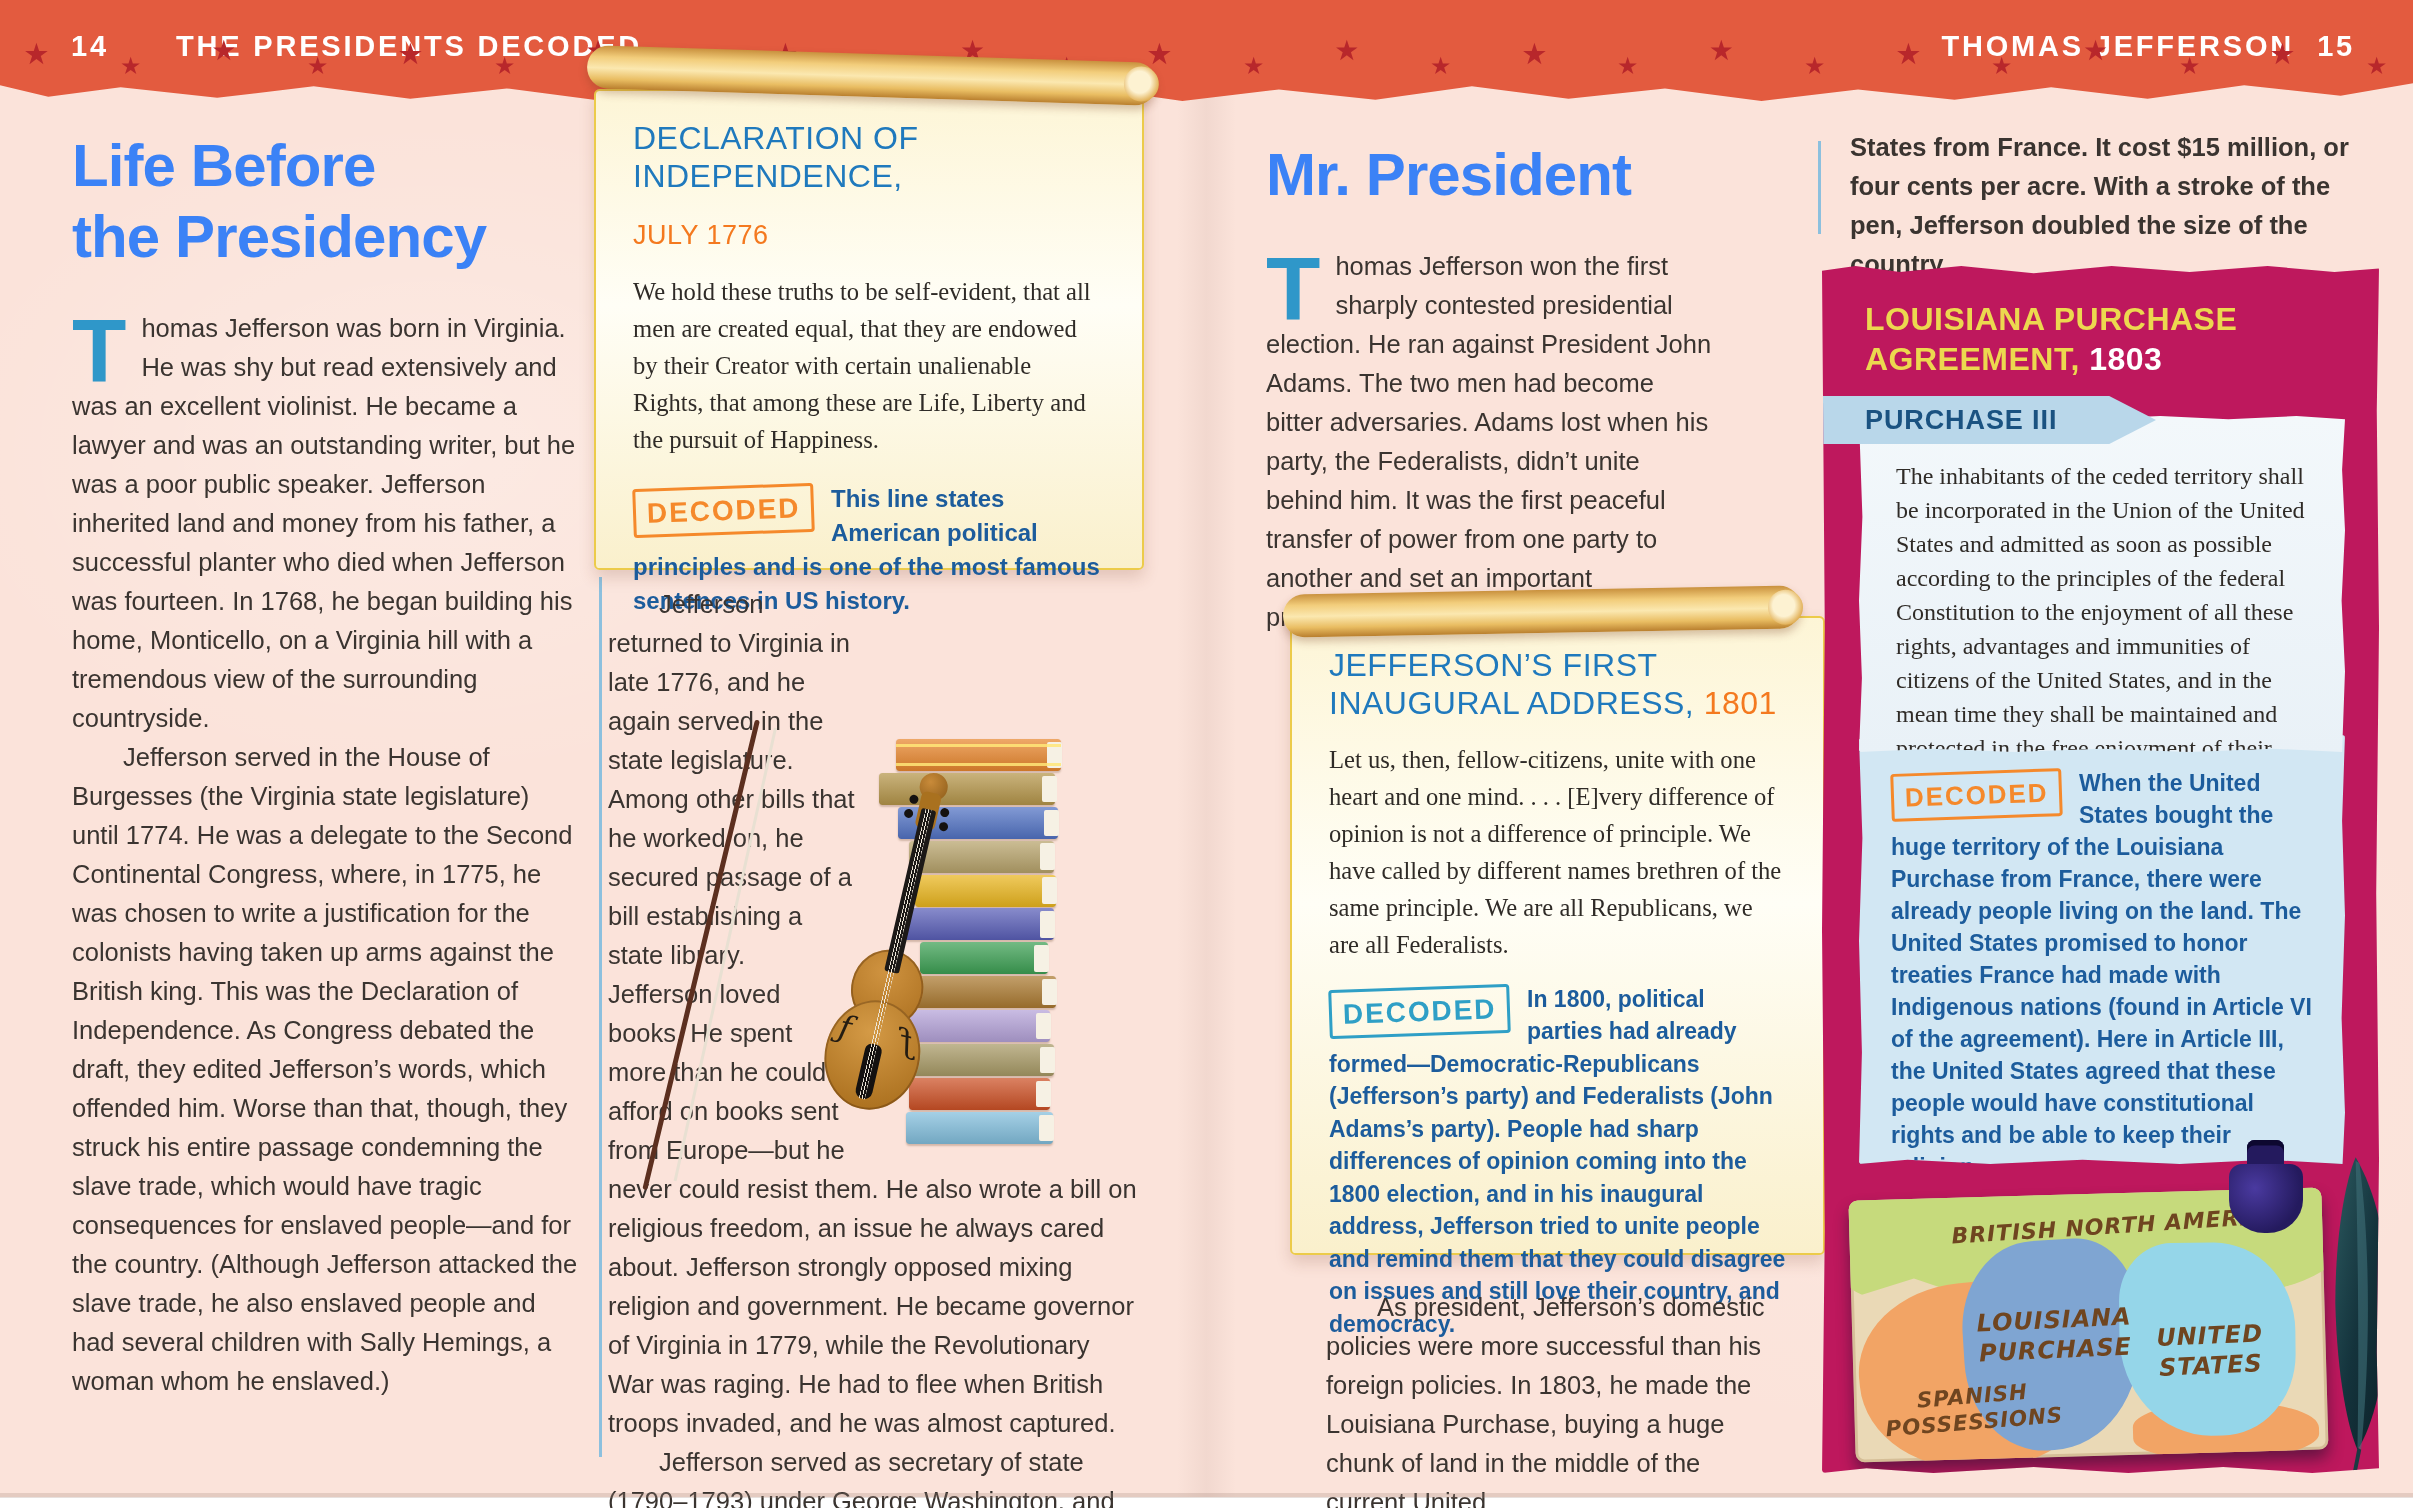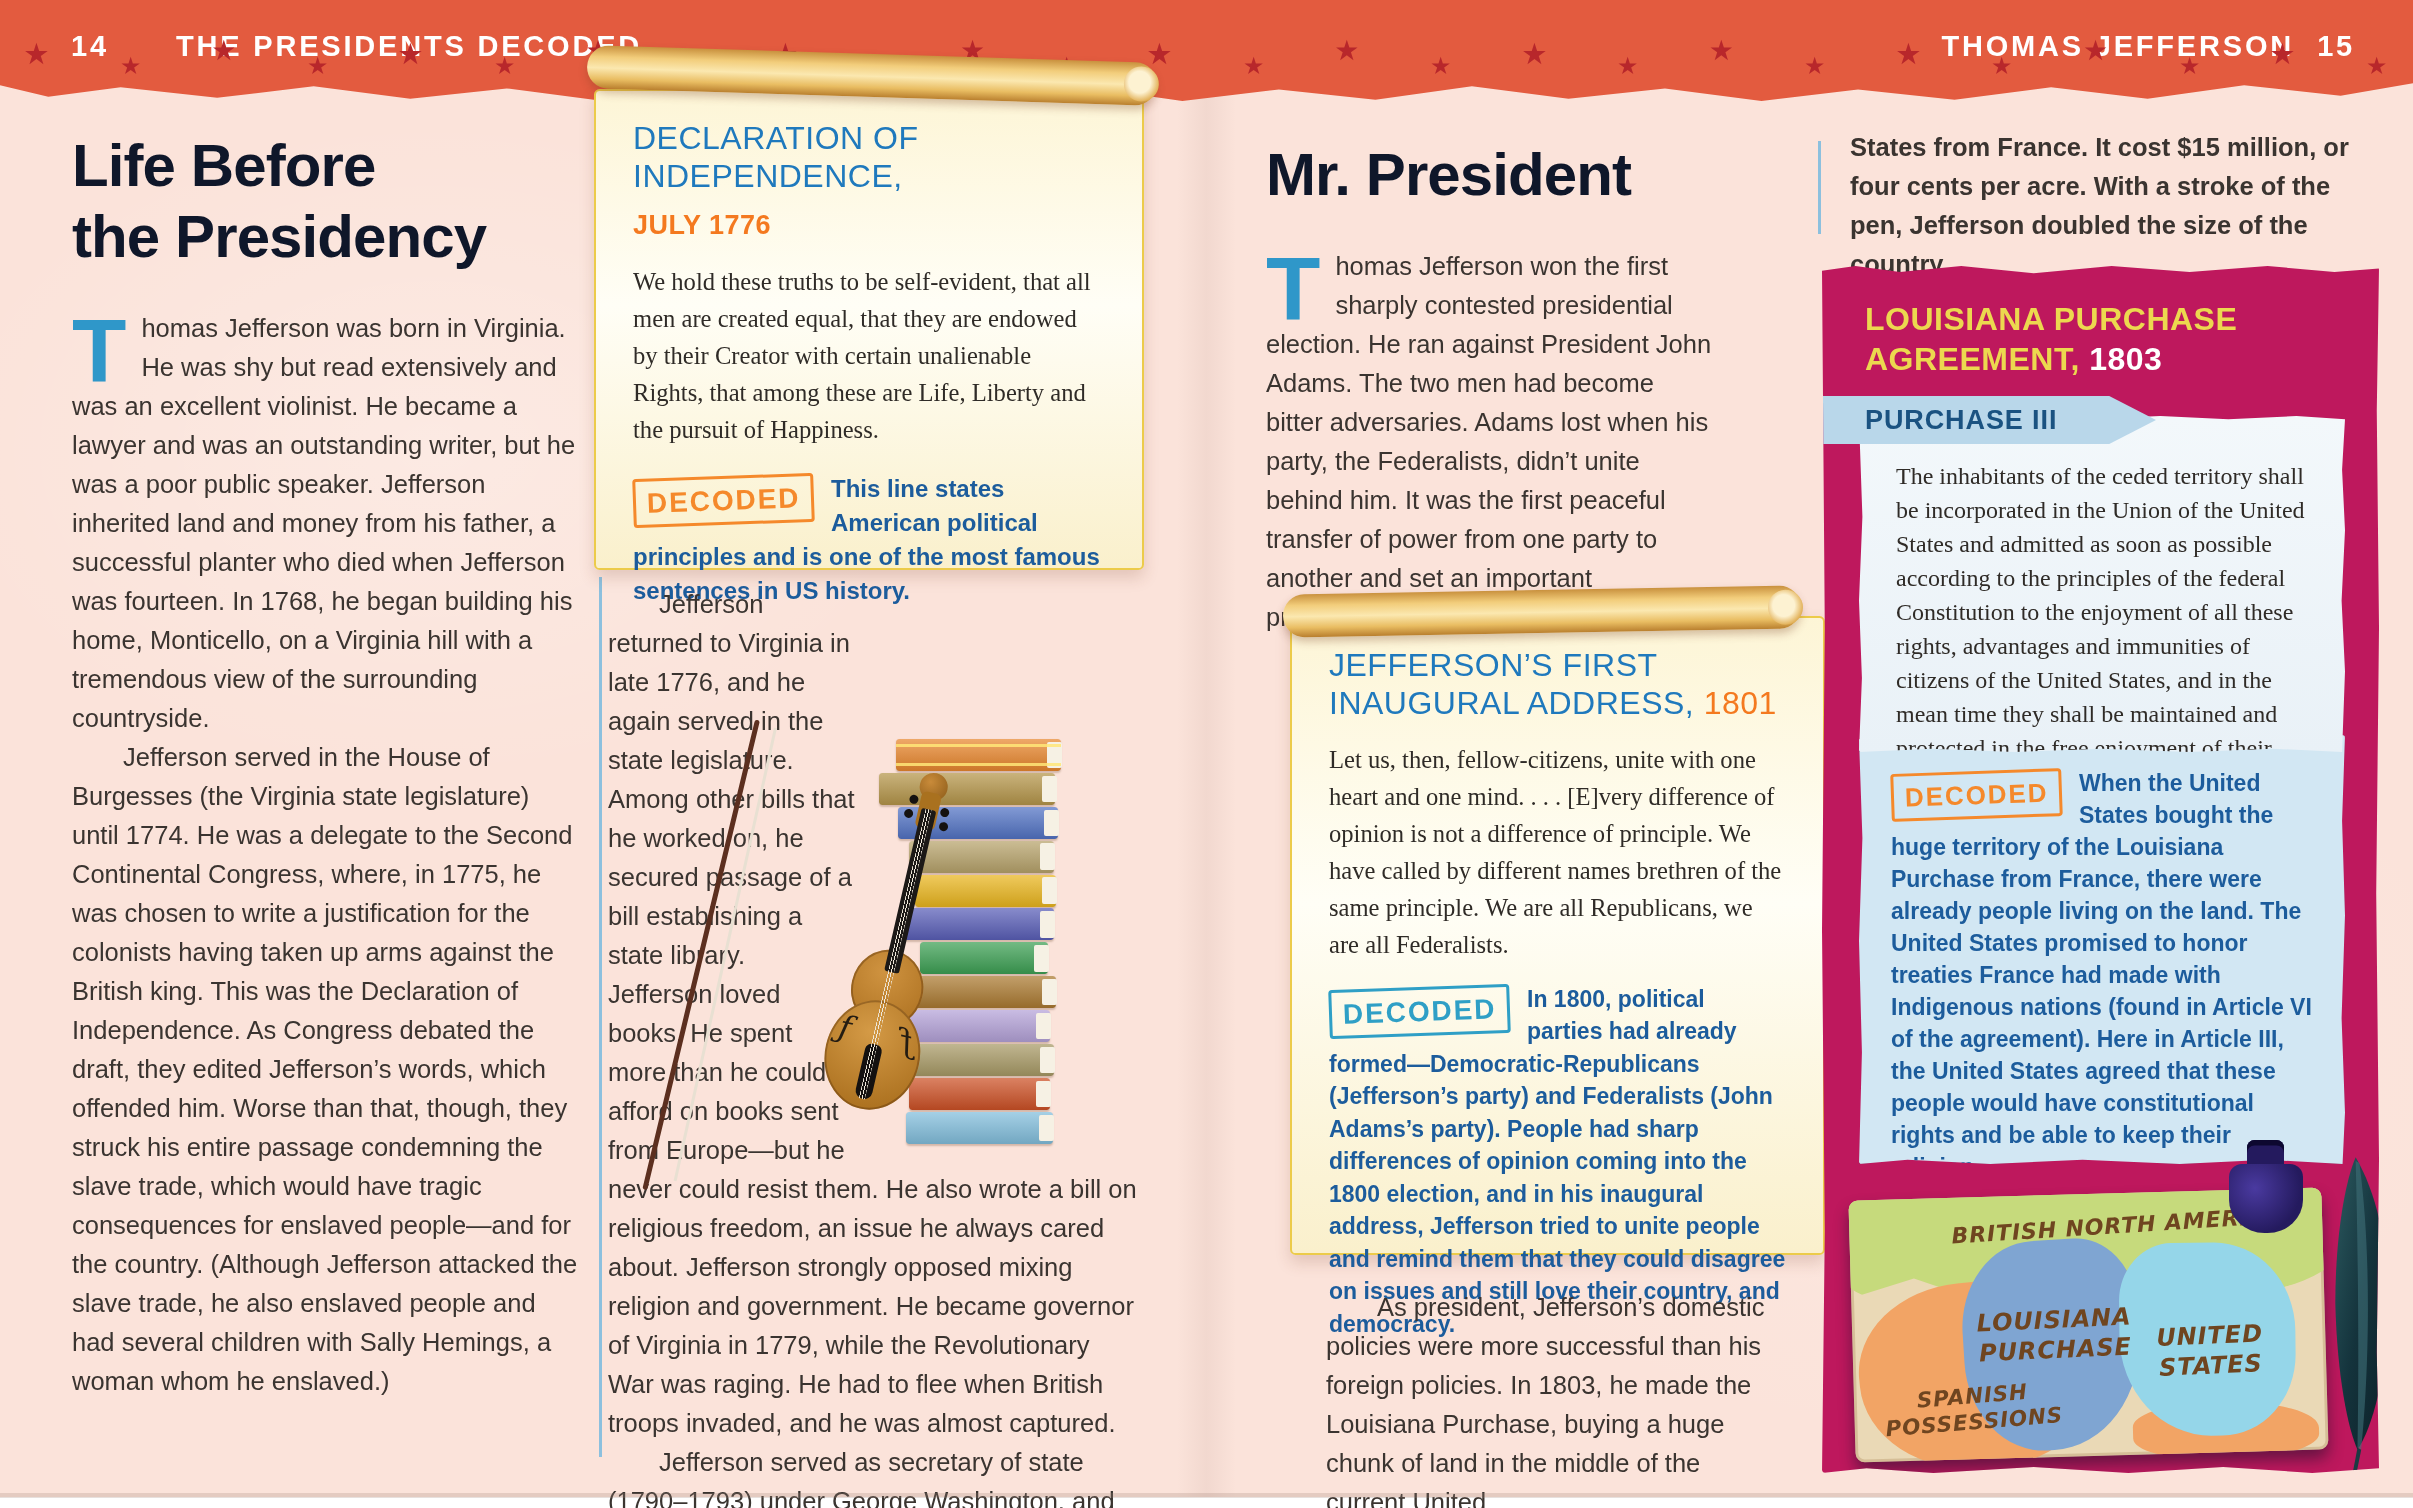--- a/index.html
+++ b/index.html
@@ -48,21 +48,21 @@
   .body-text{font-size:25.5px;line-height:39px;color:#3a3430;}
   .indent{text-indent:51px;}
   .dropcap{
     float:left;font-size:89px;line-height:69px;font-weight:700;color:#2f97c9;
     margin:7.4px 15px 0 0;
   }
 
   
   .col-left{position:absolute;left:72px;top:130px;width:509px;}
   .main-heading{
-    font-size:60px;line-height:71px;font-weight:800;color:#0f172a;
+    font-size:60px;line-height:71px;font-weight:800;color:#3b82f6;
     letter-spacing:-0.9px;margin:0 0 37px 0;
   }
   .col-divider{position:absolute;width:2.8px;background:#8cc0de;}
   .divider-1{left:599px;top:577px;height:880px;}
   .divider-2{left:1818px;top:141px;height:93px;}
 
   
   .col-mid{position:absolute;left:608px;top:585px;width:531px;}
 
   
@@ -111,21 +111,21 @@
   .scroll-roll{
     position:absolute;height:43px;border-radius:21.4px;
     background:linear-gradient(180deg,#c9913e 0%, #f2cd7b 26%, #fbe8b0 52%, #e9bd62 78%, #b97f2e 100%);
     box-shadow:0 4.6px 8.4px rgba(120,60,30,.3);
   }
   .scroll-roll .endcap{
     position:absolute;right:-1.9px;top:3.7px;width:35px;height:35px;border-radius:50%;
     background:radial-gradient(circle at 45% 45%, #fdf2d2 0 40%, #e3b35c 70%, #b97f2e 100%);
   }
   .card-title{font-size:32px;line-height:38px;font-weight:400;color:#1f79bd;letter-spacing:0.5px;margin:0;}
-  .card-date{font-size:27px;font-weight:700;color:#f4791f;letter-spacing:0.5px;margin-top:15px;}
+  .card-date{font-size:27px;font-weight:400;color:#f4791f;letter-spacing:0.5px;margin-top:25px;}
   .card-date-inline{color:#f4791f;}
   .serif-quote{
     font-family:"Liberation Serif", serif;font-size:24.6px;line-height:37px;color:#2f2b27;margin-top:22px;
   }
   .decoded-row{margin-top:24px;}
   .stamp{
     float:left;font-size:28px;font-weight:800;letter-spacing:1.9px;
     padding:5.6px 11px;margin:3.7px 16.7px 3.7px 0;transform:rotate(-2deg);
     border:3.7px solid;border-radius:3.7px;
   }

